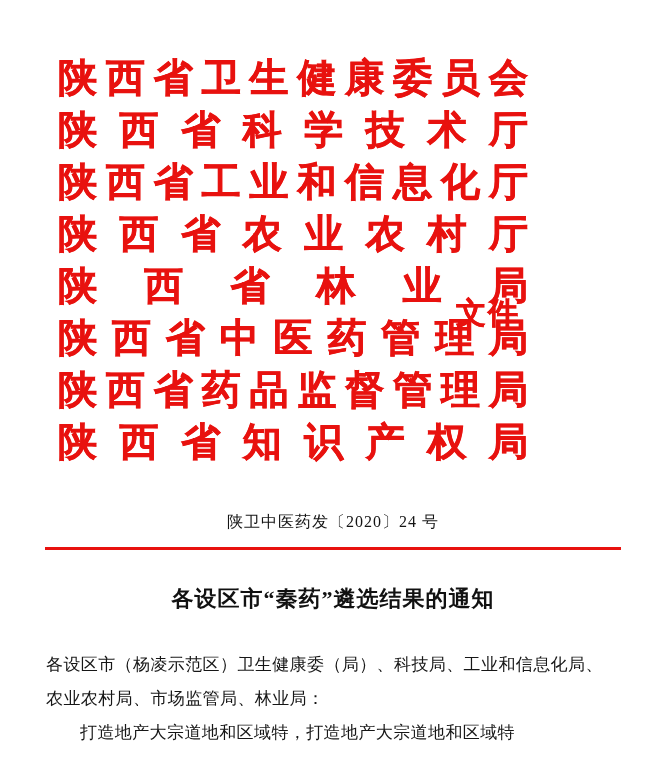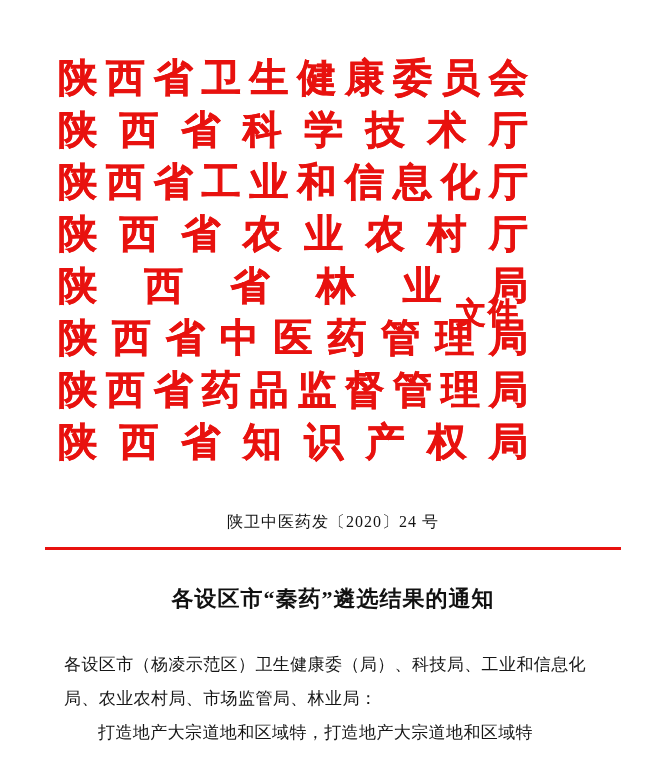--- a/index.html
+++ b/index.html
@@ -93,21 +93,21 @@
     font-size: 22px;
     font-weight: bold;
     letter-spacing: 1px;
     color: #111111;
     font-family: "Liberation Serif", "DejaVu Serif", serif;
   }
 
   
   .body-text {
     margin-top: 34px;
-    padding: 0 46px 0 64px;
+    padding: 0 46px 0 46px;
     font-size: 17px;
     line-height: 34px;
     color: #161616;
     letter-spacing: 0.4px;
     font-family: Liberation Serif, serif;
   }
 
   .body-text p {
     margin: 0;
   }

